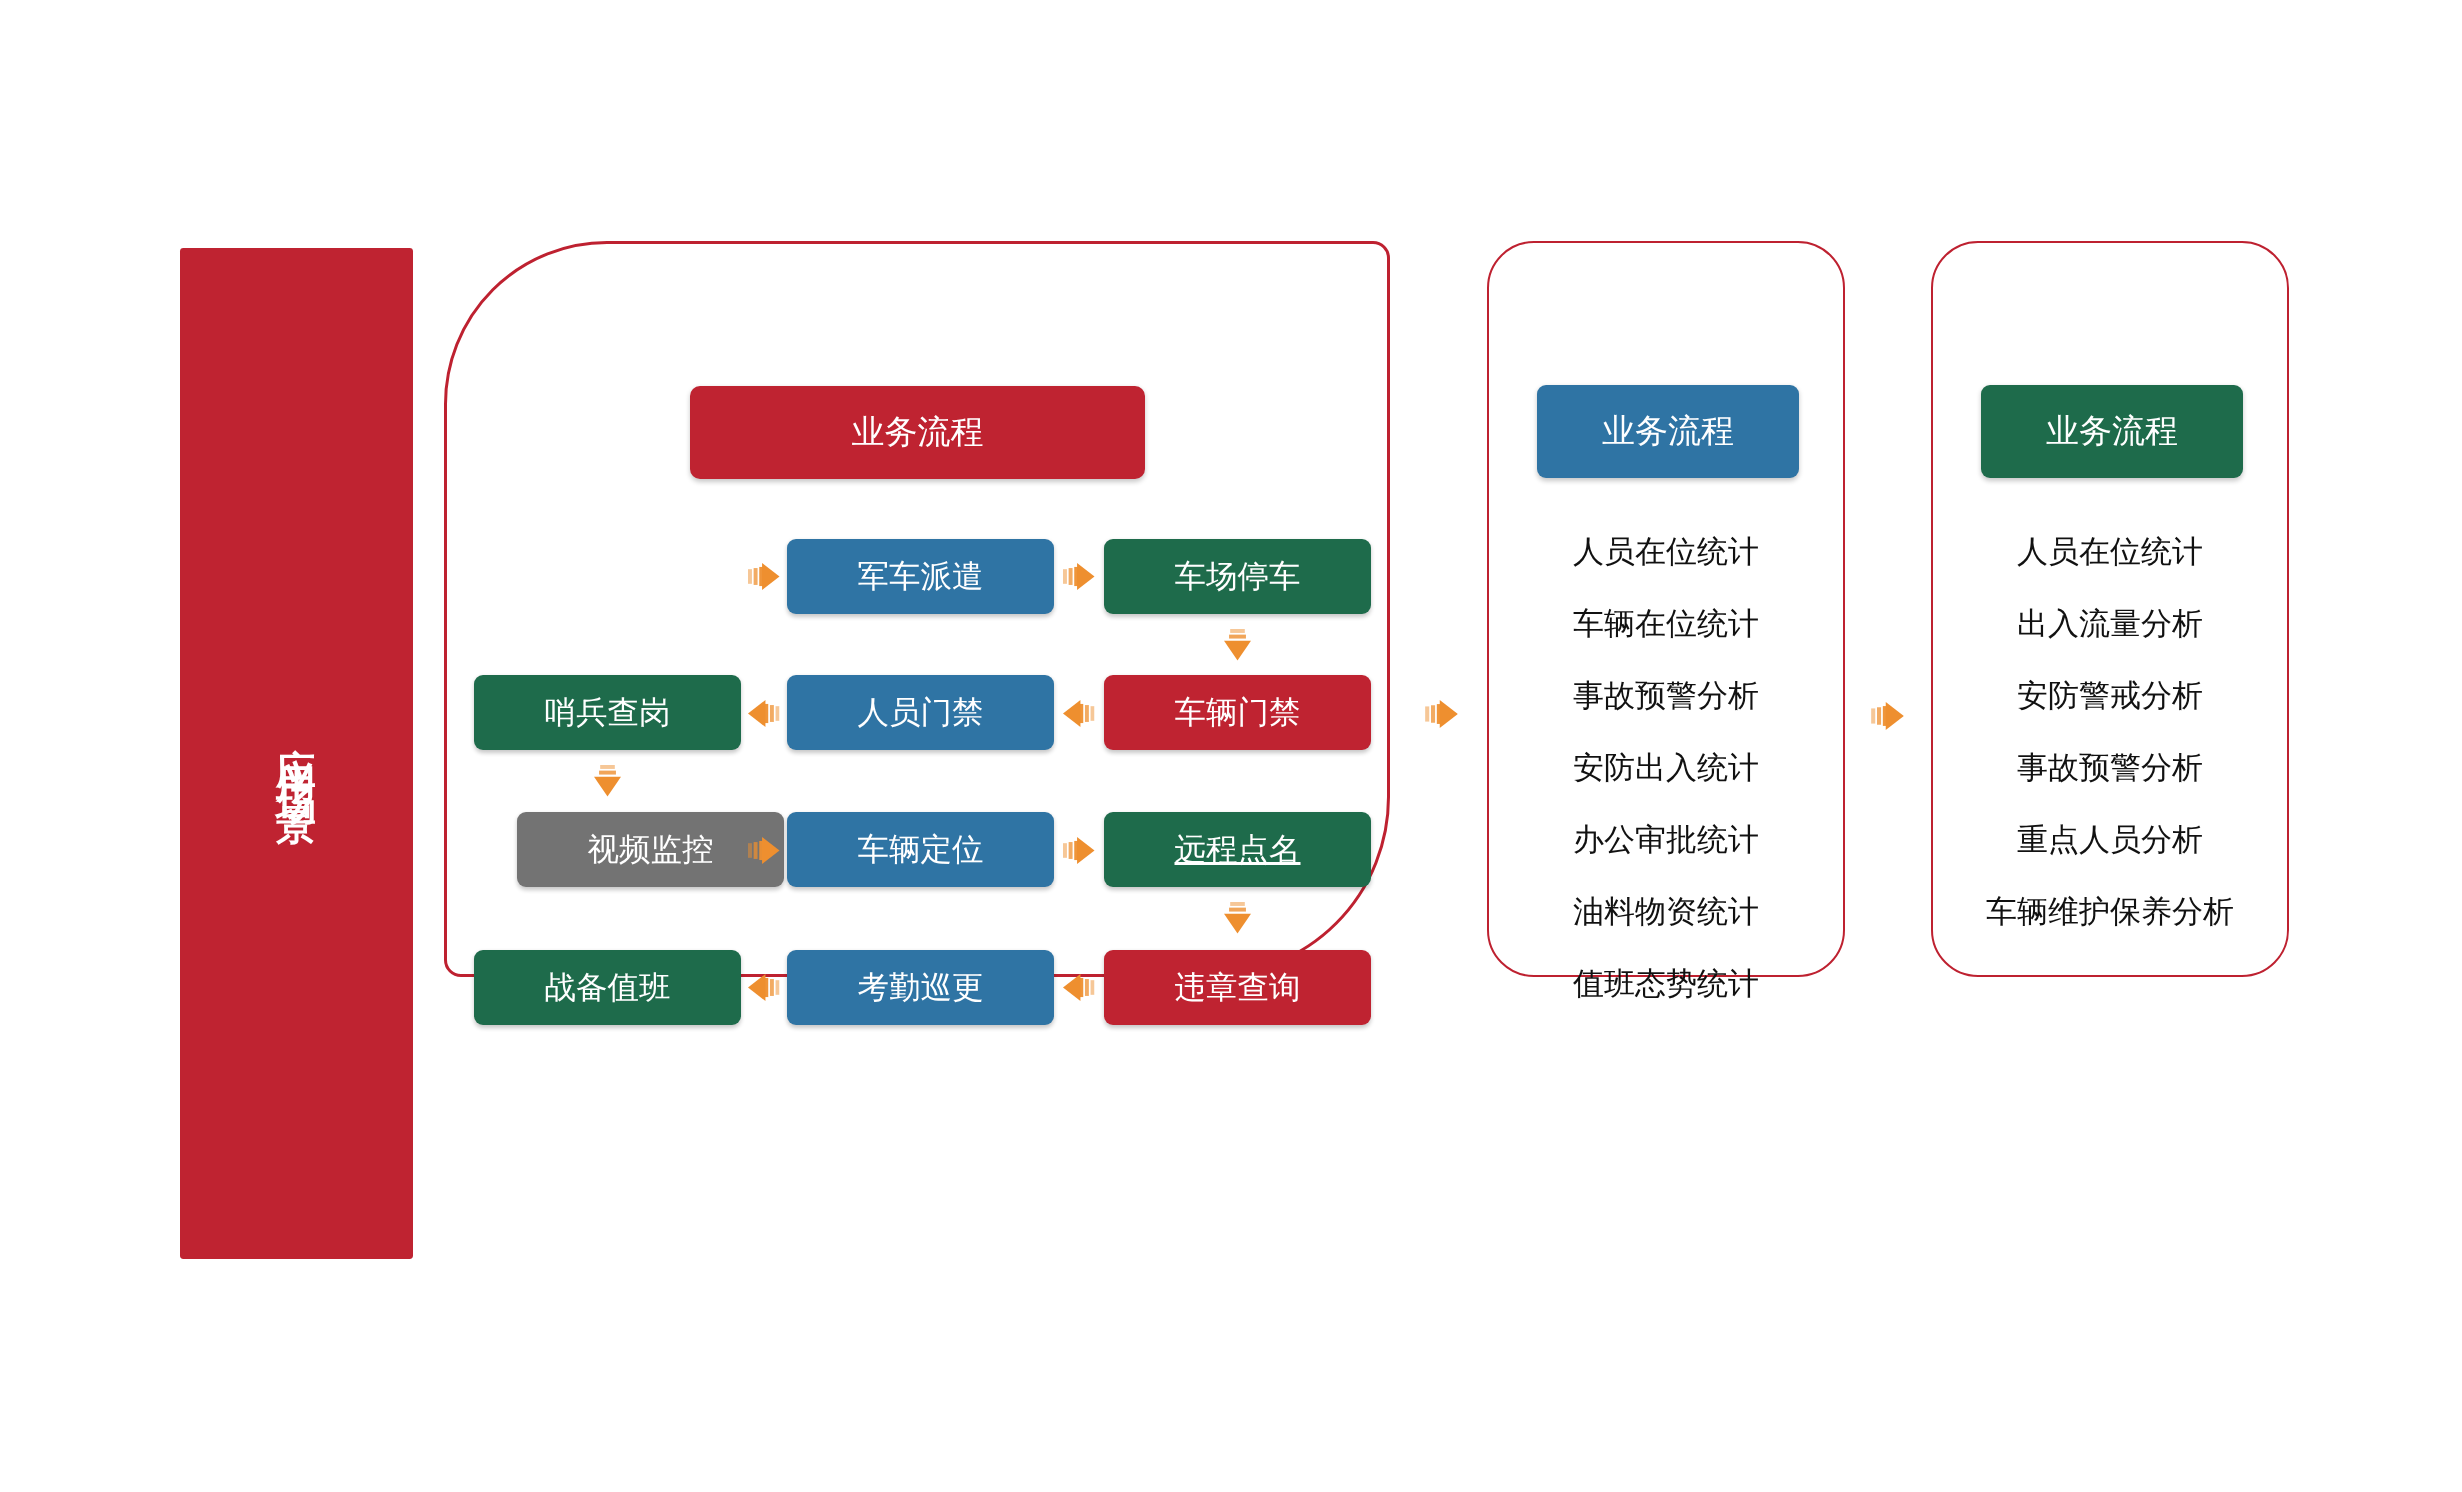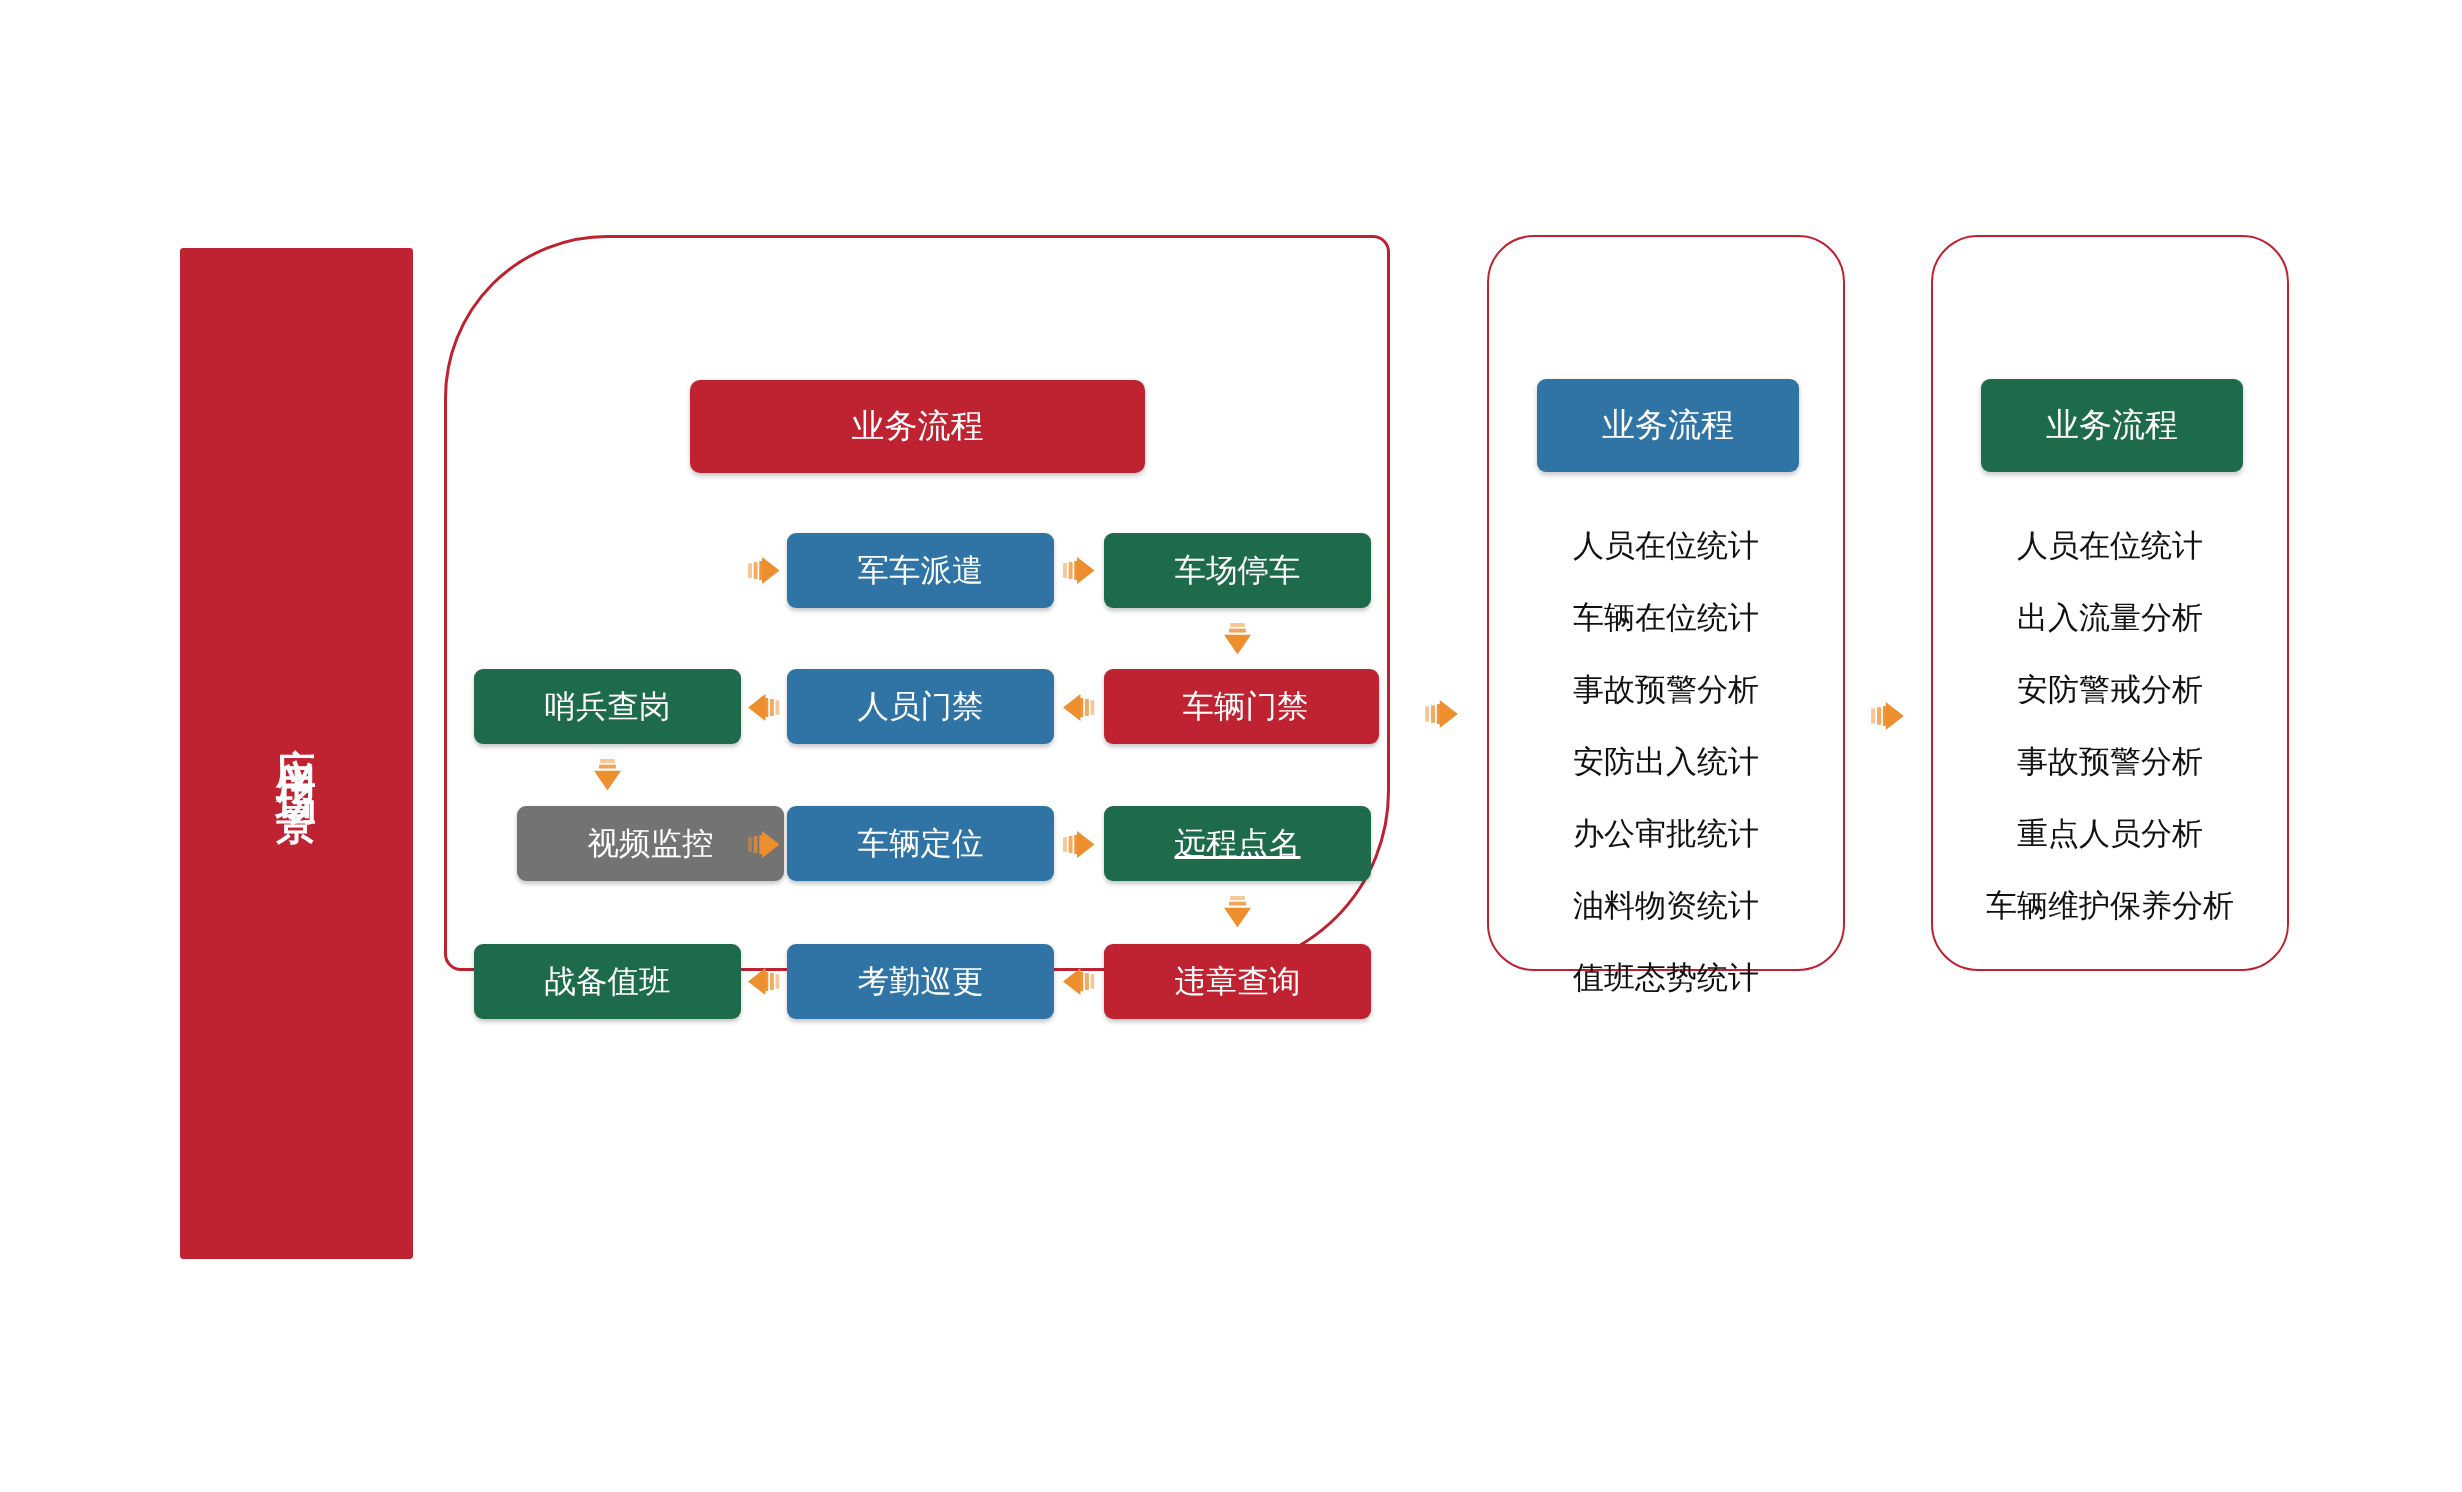--- a/index.html
+++ b/index.html
@@ -17,21 +17,21 @@
     display:flex;align-items:center;justify-content:center;
   }
   .sidebar-label{
     color:#ffffff;font-size:40px;font-weight:bold;
     writing-mode:vertical-rl;text-orientation:upright;
     letter-spacing:19px;line-height:1;
   }
 
   
   .panel{
-    position:absolute;top:235px;height:736px;background:#ffffff;
+    position:absolute;top:241px;height:736px;background:#ffffff;
     border:3.4px solid #BE2130;box-sizing:border-box;
   }
   .panel-flow{left:444px;width:946px;border-radius:163px 17px 180px 17px;}
   .panel-stats{left:1487px;width:358px;border-radius:47px;border-width:2.8px;}
   .panel-analysis{left:1931px;width:358px;border-radius:47px;border-width:2.8px;}
 
   .panel-header{
     position:absolute;height:93px;border-radius:10px;
     display:flex;align-items:center;justify-content:center;
     color:#ffffff;font-size:33px;
@@ -90,21 +90,21 @@
   </div>
 
   <div class="panel panel-flow">
     <div class="panel-header" style="background: rgb(191, 35, 49);">业务流程</div>
 
     <div class="flow-box" style="left: 340px; top: 295px; background: rgb(47, 116, 164);">军车派遣</div>
     <div class="flow-box" style="left: 657px; top: 295px; background: rgb(30, 107, 75);">车场停车</div>
 
     <div class="flow-box" style="left: 340px; top: 431px; background: rgb(47, 116, 164);">人员门禁</div>
     <div class="flow-box" style="left: 27px; top: 431px; background: rgb(30, 107, 75);">哨兵查岗</div>
-    <div class="flow-box" style="left: 657px; top: 431px; background: rgb(191, 35, 49); padding-left: 8px;">车辆门禁</div>
+    <div class="flow-box" style="left: 657px; top: 431px; background: rgb(191, 35, 49);">车辆门禁</div>
 
     <div class="flow-box" style="left: 27px; top: 568px; background: #737373; margin-left: 43px;">视频监控</div>
     <div class="flow-box" style="left: 340px; top: 568px; background: rgb(47, 116, 164);">车辆定位</div>
     <div class="flow-box" style="left: 657px; top: 568px; background: rgb(30, 107, 75); text-decoration: underline;">远程点名</div>
 
     <div class="flow-box" style="left: 27px; top: 706px; background: rgb(30, 107, 75);">战备值班</div>
     <div class="flow-box" style="left: 340px; top: 706px; background: rgb(47, 116, 164);">考勤巡更</div>
     <div class="flow-box" style="left: 657px; top: 706px; background: rgb(191, 35, 49);">违章查询</div>
 
     <span class="arrow" style="left: 301px; top: 319px; color: rgb(238, 143, 47);">

